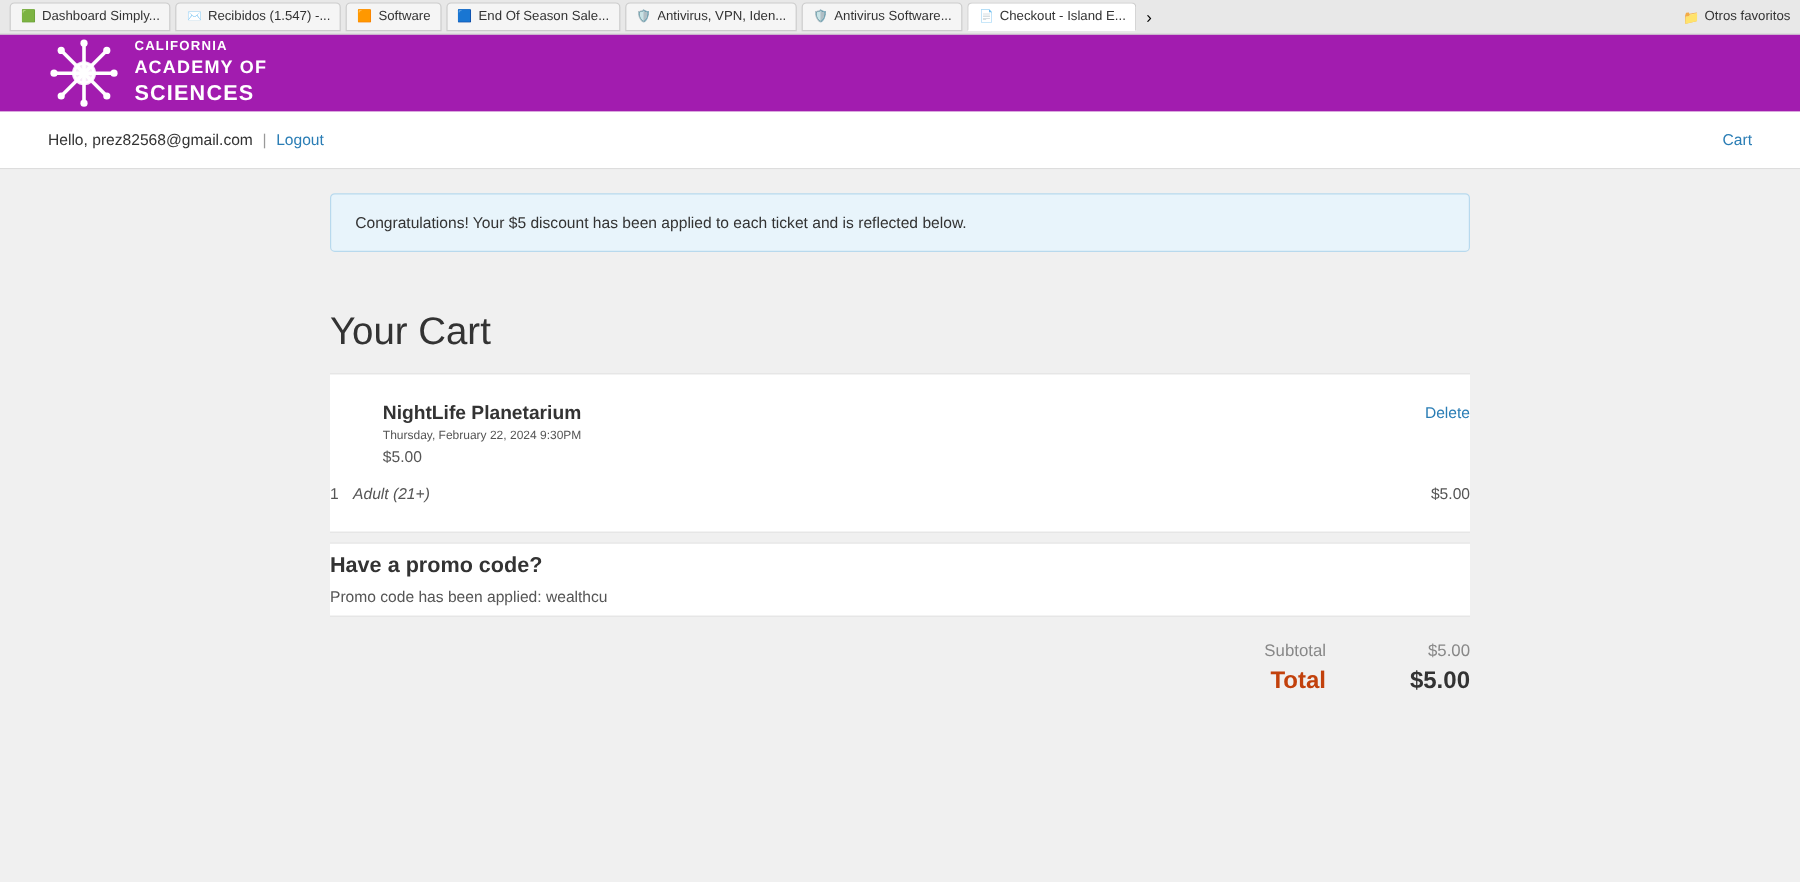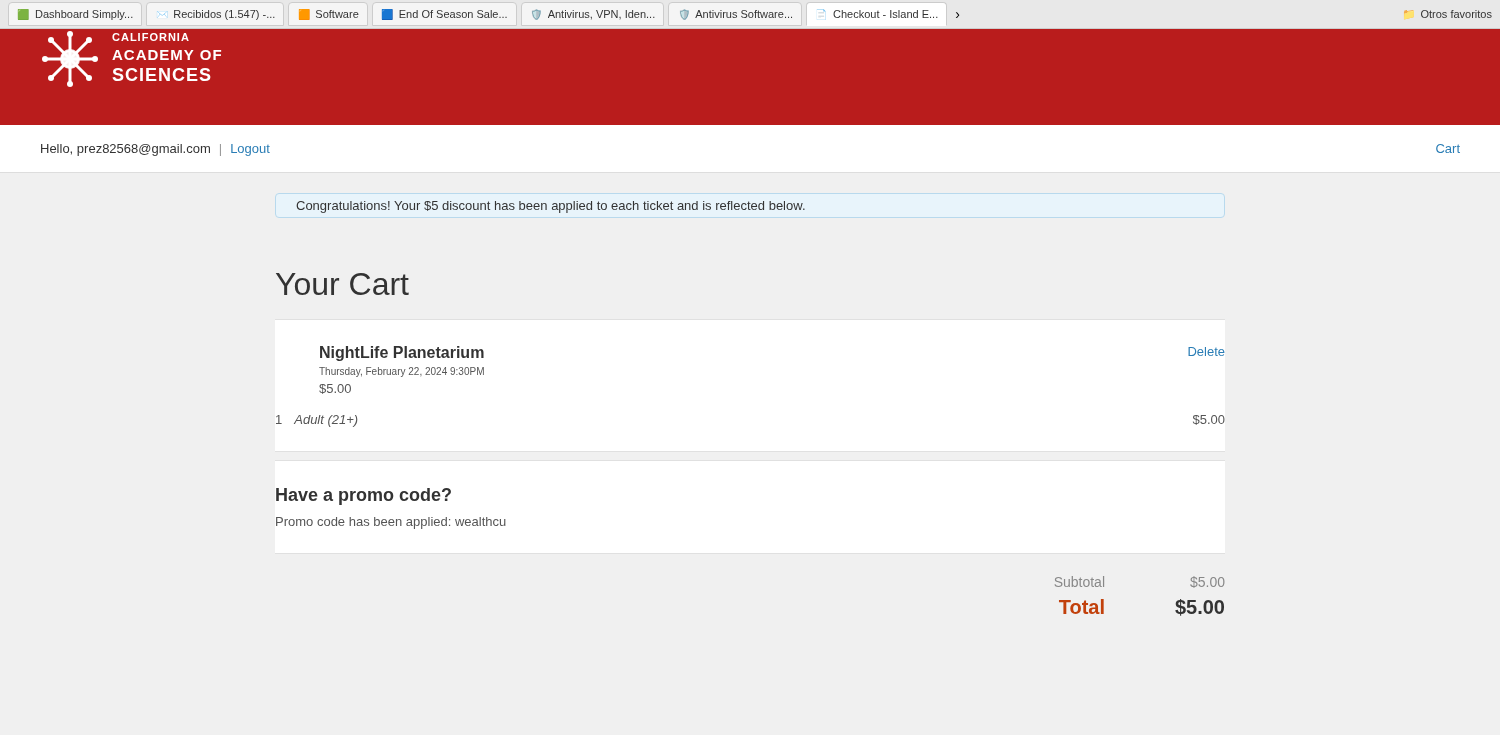--- a/index.html
+++ b/index.html
@@ -66,24 +66,24 @@
     }
 
     
     .page-wrapper {
       min-height: calc(735px - 29px);
       background: #f0f0f0;
     }
 
     
     .site-header {
-      background: #b91c1c;
-      height: 96px;
-      display: flex;
-      align-items: flex-start;
+      background: #a21caf;
+      height: 64px;
+      display: flex;
+      align-items: center;
       padding: 0 40px;
     }
     .logo-container {
       display: flex;
       align-items: center;
       gap: 12px;
     }
     .logo-icon {
       width: 60px;
       height: 60px;
@@ -124,21 +124,21 @@
       max-width: 950px;
       margin: 0 auto;
       padding: 20px 0 40px;
     }
 
     
     .discount-banner {
       background: #e8f4fb;
       border: 1px solid #b8d9ed;
       border-radius: 4px;
-      padding: 4px 20px;
+      padding: 16px 20px;
       margin: 0 0 24px 0;
       font-size: 13px;
       color: #333;
     }
 
     .cart-title {
       font-size: 32px;
       font-weight: 300;
       color: #333;
       padding: 24px 0 16px;
@@ -197,21 +197,21 @@
     }
     .ticket-qty { color: #555; }
     .ticket-type { color: #555; font-style: italic; }
     .ticket-amount { color: #555; }
 
     
     .promo-section {
       background: #fff;
       border-top: 1px solid #e0e0e0;
       border-bottom: 1px solid #e0e0e0;
-      padding: 24px 0;
+      padding: 8px 0;
       margin-top: 8px;
     }
     .promo-title {
       font-size: 18px;
       font-weight: 600;
       color: #333;
       margin-bottom: 8px;
     }
     .promo-applied {
       font-size: 13px;

